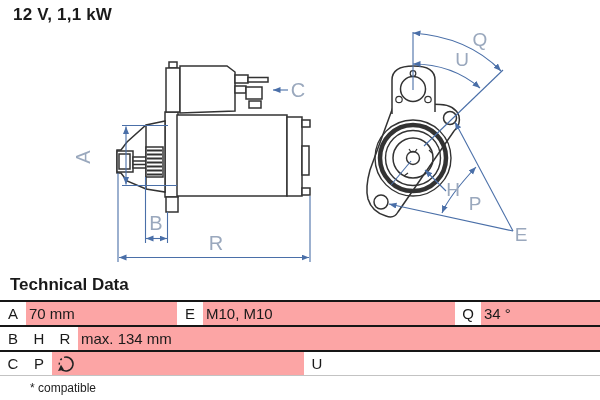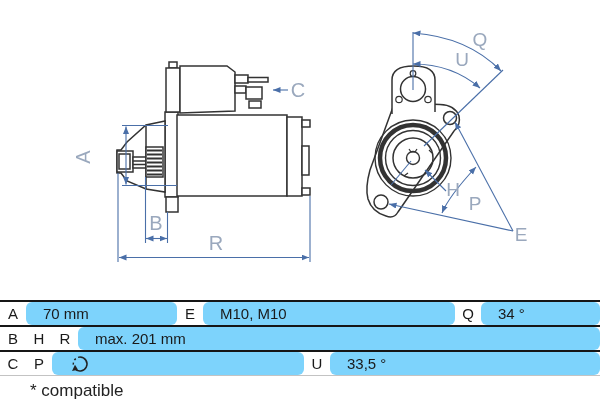--- a/index.html
+++ b/index.html
@@ -5,35 +5,36 @@
   html,body{margin:0;padding:0;background:#fff;}
   .stage{position:relative;width:600px;height:400px;background:#ffffff;overflow:hidden;
          font-family:"Liberation Sans",sans-serif;color:#1a1a1a;}
   .title{position:absolute;left:13px;top:5px;font-size:17px;font-weight:bold;letter-spacing:.2px;}
   .drawing{position:absolute;left:0;top:0;width:600px;height:275px;}
   .td-heading{position:absolute;left:10px;top:275px;font-size:17px;font-weight:bold;}
   .td-table{position:absolute;left:0;top:300px;width:600px;border-bottom:1px solid #c3c3c3;}
   .td-row{display:flex;height:25px;border-top:2px solid #161616;box-sizing:border-box;}
   .cell{display:flex;align-items:center;font-size:15px;line-height:23px;box-sizing:border-box;}
   .kcell{width:26px;justify-content:center;background:#ffffff;}
-  .vcell{background:#7dd3fc;padding-left:17px;border-radius:6px;}
+  .vcell{background:#fca5a5;padding-left:3px;}
   .v1{width:151px;}
   .v2{width:252px;}
   .v3{flex:1;text-align:right;}
-  .footnote{position:absolute;left:30px;top:381px;font-size:17px;color:#222;}
+  .footnote{position:absolute;left:30px;top:381px;font-size:12px;color:#222;}
   .rot-icon{display:block;}
   svg text{font-family:"Liberation Sans",sans-serif;}
   .dimlabel{fill:#9aa8bd;font-size:20px;}
   .dimlabel-s{fill:#9aa8bd;font-size:19px;}
 </style>
 </head>
 <body>
 
 <div class="stage">
 
+  <div class="title">12 V, 1,1 kW</div>
 
   <svg class="drawing" viewBox="0 0 600 275" xmlns="http://www.w3.org/2000/svg">
     <defs>
       <marker id="ah" markerWidth="9" markerHeight="8" refX="7.5" refY="3" orient="auto-start-reverse" markerUnits="userSpaceOnUse">
         <path d="M0,0 L7.5,3 L0,6 Z" fill="#4a6fa8"></path>
       </marker>
     </defs>
 
     <g stroke="#333" stroke-width="1.5" fill="#fff">
 
@@ -137,46 +138,46 @@
 
       <line x1="446" y1="191" x2="425" y2="170" marker-end="url(#ah)"></line>
     </g>
     <text class="dimlabel-s" x="480" y="46" text-anchor="middle">Q</text>
     <text class="dimlabel-s" x="462" y="66" text-anchor="middle">U</text>
     <text class="dimlabel-s" x="453" y="196" text-anchor="middle">H</text>
     <text class="dimlabel-s" x="475" y="210" text-anchor="middle">P</text>
     <text class="dimlabel-s" x="521" y="241" text-anchor="middle">E</text>
   </svg>
 
+  <div class="td-heading">Technical Data</div>
 
   <div class="td-table">
     <div class="td-row">
       <div class="cell kcell">A</div>
       <div class="cell vcell v1">70 mm</div>
       <div class="cell kcell">E</div>
       <div class="cell vcell v2">M10, M10</div>
       <div class="cell kcell">Q</div>
       <div class="cell vcell v3">34 °</div>
     </div>
     <div class="td-row">
       <div class="cell kcell">B</div>
       <div class="cell kcell">H</div>
       <div class="cell kcell">R</div>
-      <div class="cell vcell v3">max. 201 mm</div>
+      <div class="cell vcell v3">max. 134 mm</div>
     </div>
     <div class="td-row">
       <div class="cell kcell">C</div>
       <div class="cell kcell">P</div>
       <div class="cell vcell v2">
         <svg class="rot-icon" width="22" height="20" viewBox="0 0 22 20">
           <path d="M11,3 A7,7 0 1 1 5.6,14.5" fill="none" stroke="#222" stroke-width="1.6"></path>
           <path d="M11,3 A7,7 0 0 0 4.6,12" fill="none" stroke="#222" stroke-width="1.4" stroke-dasharray="2 2.6"></path>
           <path d="M3,17 L9,15.8 L6,10.8 Z" fill="#222" stroke="none"></path>
         </svg>
       </div>
       <div class="cell kcell">U</div>
-      <div class="cell vcell v3">33,5 °</div>
     </div>
   </div>
 
   <div class="footnote">* compatible</div>
 
 </div>
 
 </body></html>

